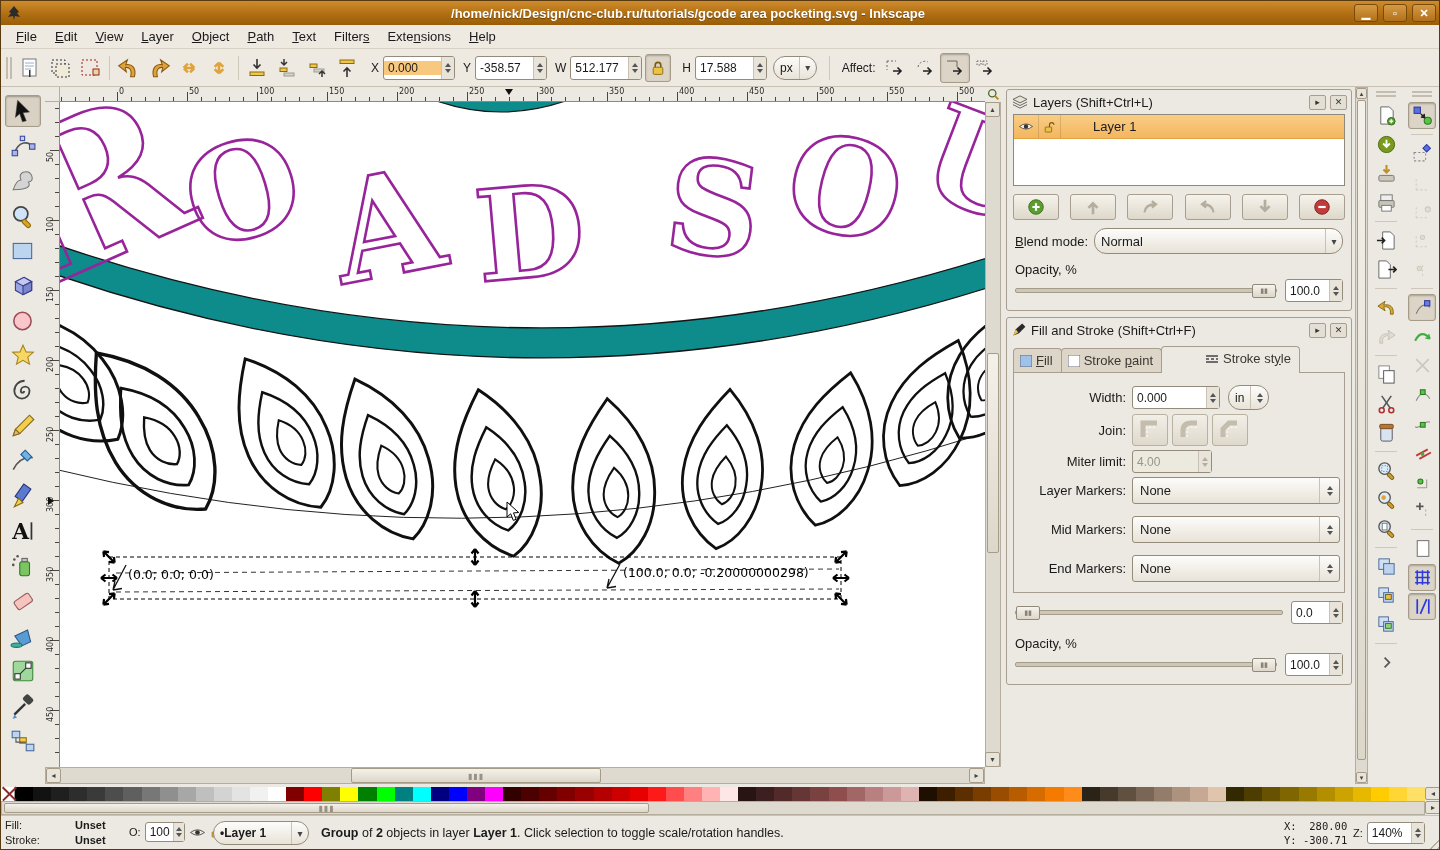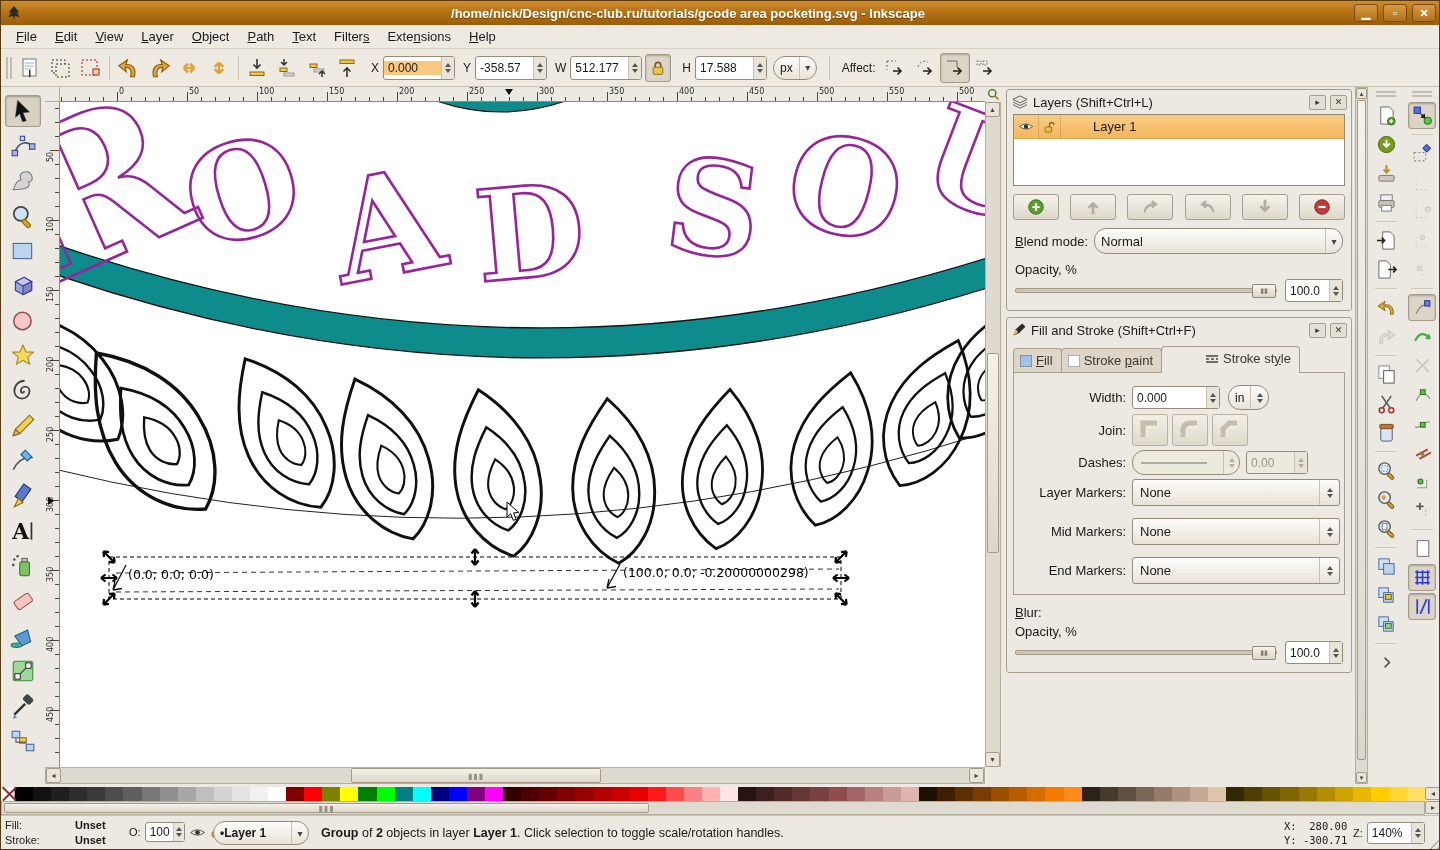--- a/index.html
+++ b/index.html
@@ -865,32 +865,23 @@
               </svg>
             </div>
           <div class="joinbtn">
               <svg width="22" height="22" viewBox="0 0 22 22">
                 <path d="M4,18 V10 L10,4 H18" fill="none" stroke="#c4bcac" stroke-width="5"></path>
                 <path d="M8,18 V11 L11,8 H18" stroke="#fff" stroke-dasharray="2,2" fill="none"></path>
               </svg>
             </div>
         </div>
         <div class="srow">
-          <span class="lab">Dashes:</span>
-          <div class="combo" style="width:108px;height:25px;background:#eceadf">
-            <div class="val" style="flex:1"><svg width="70" height="8" viewBox="0 0 70 8">
-                  <line x1="2" y1="4" x2="68" y2="4" stroke="#9a948a" stroke-width="1.6"></line>
-                </svg></div>
-            <div class="chev2 disabled" style="display:flex;flex-direction:column;gap:2px;width:16px;align-items:center;border-left:1px solid #c9c2b4;height:100%;justify-content:center">
-                <div class="arr-up"></div>
-                <div class="arr-dn"></div>
-              </div>
-          </div>
-          <div class="spinbox dis" style="width:62px;margin-left:6px">
-            <div class="val" style="flex:1">0.00</div>
+          <span class="lab">Miter limit:</span>
+          <div class="spinbox dis" style="width:80px">
+            <div class="val" style="flex:1">4.00</div>
             <div class="spincol disabled" style="height:21px">
                 <div class="arr-up"></div>
                 <div class="arr-dn"></div>
               </div>
           </div>
         </div>
         <div class="srow">
           <span class="lab">Layer Markers:</span>
           <div class="mcombo">
             <div class="val">None</div>
@@ -914,22 +905,31 @@
           <span class="lab">End Markers:</span>
           <div class="mcombo">
             <div class="val">None</div>
             <div class="chev2">
                 <div class="arr-up"></div>
                 <div class="arr-dn"></div>
               </div>
           </div>
         </div>
       </div>
-      <div class="prow" style="padding-bottom:0">
-        <span class="plabel"><u>B</u>lur:</span>
+      <div class="sliderrow">
+        <div class="strough">
+          <div class="sthumb2" style="left:0">▮▮</div>
+        </div>
+        <div class="spinbox" style="width:52px">
+          <div class="val" style="flex:1">0.0</div>
+          <div class="spincol" style="height:21px">
+              <div class="arr-up"></div>
+              <div class="arr-dn"></div>
+            </div>
+        </div>
       </div>
       <div class="prow" style="padding-bottom:0">
         <span class="plabel">Opacity, %</span>
       </div>
       <div class="sliderrow">
         <div class="strough">
           <div class="sthumb2" style="right:0">▮▮</div>
         </div>
         <div class="spinbox" style="width:58px">
           <div class="val" style="flex:1">100.0</div>

